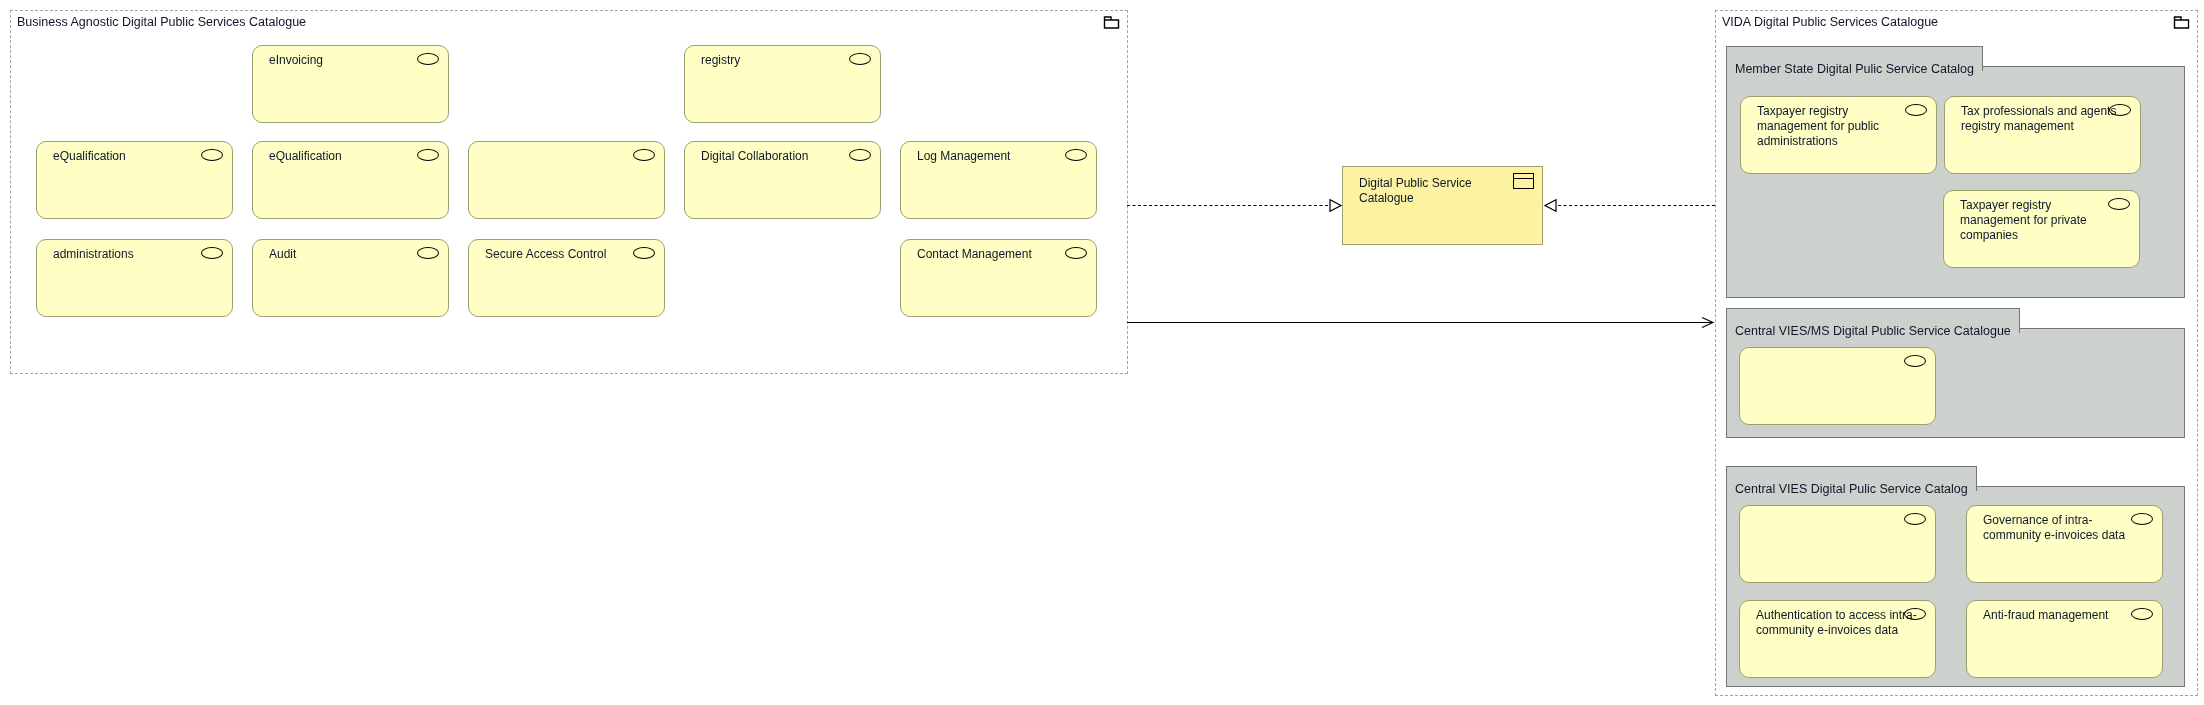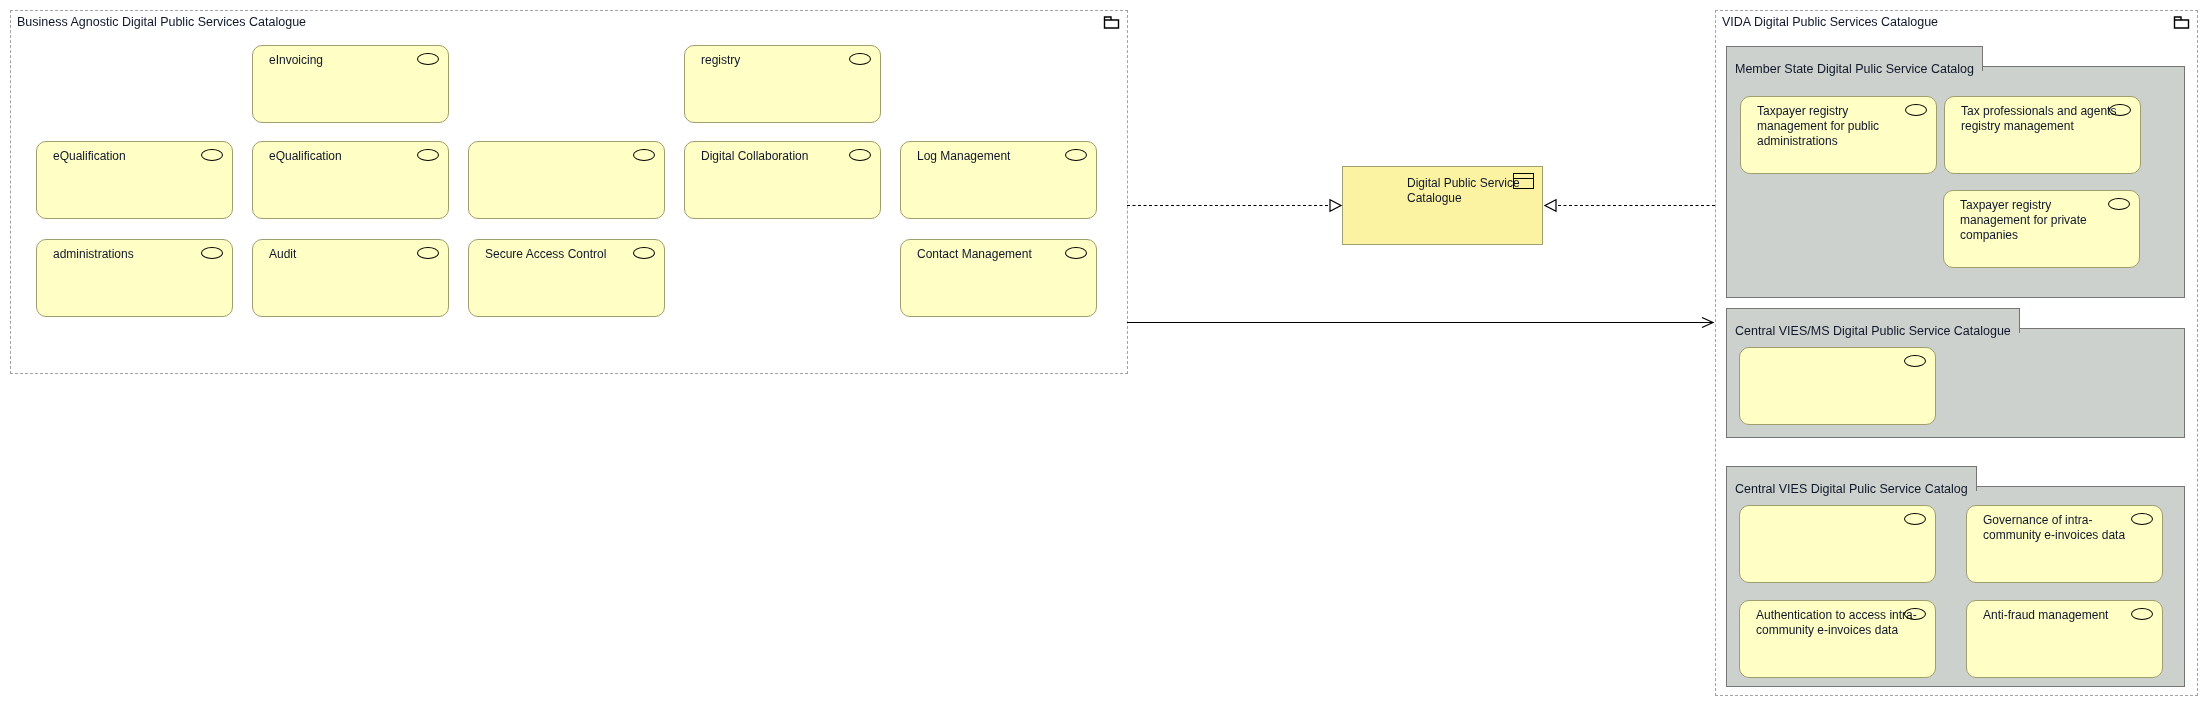--- a/index.html
+++ b/index.html
@@ -41,21 +41,21 @@
     border:1.4px solid #000;border-radius:50%;
     background:transparent;
   }
   .component{
     position:absolute;left:1342px;top:166px;width:201px;height:79px;
     box-sizing:border-box;
     background:var(--component-fill,#fbf3a1);
     border:1px solid var(--service-border,#9e9e6e);
     z-index:3;
   }
-  .component .svc-lbl{padding-top:9px;margin-left:48px;}
+  .component .svc-lbl{padding-top:9px;}
   .product-icon{
     position:absolute;top:6px;right:8px;
     width:19px;height:14px;
     border:1.4px solid #000;background:transparent;
   }
   .product-icon::before{
     content:"";display:block;height:4px;
     border-bottom:1.4px solid #000;
   }
   .subgroup-tab{

